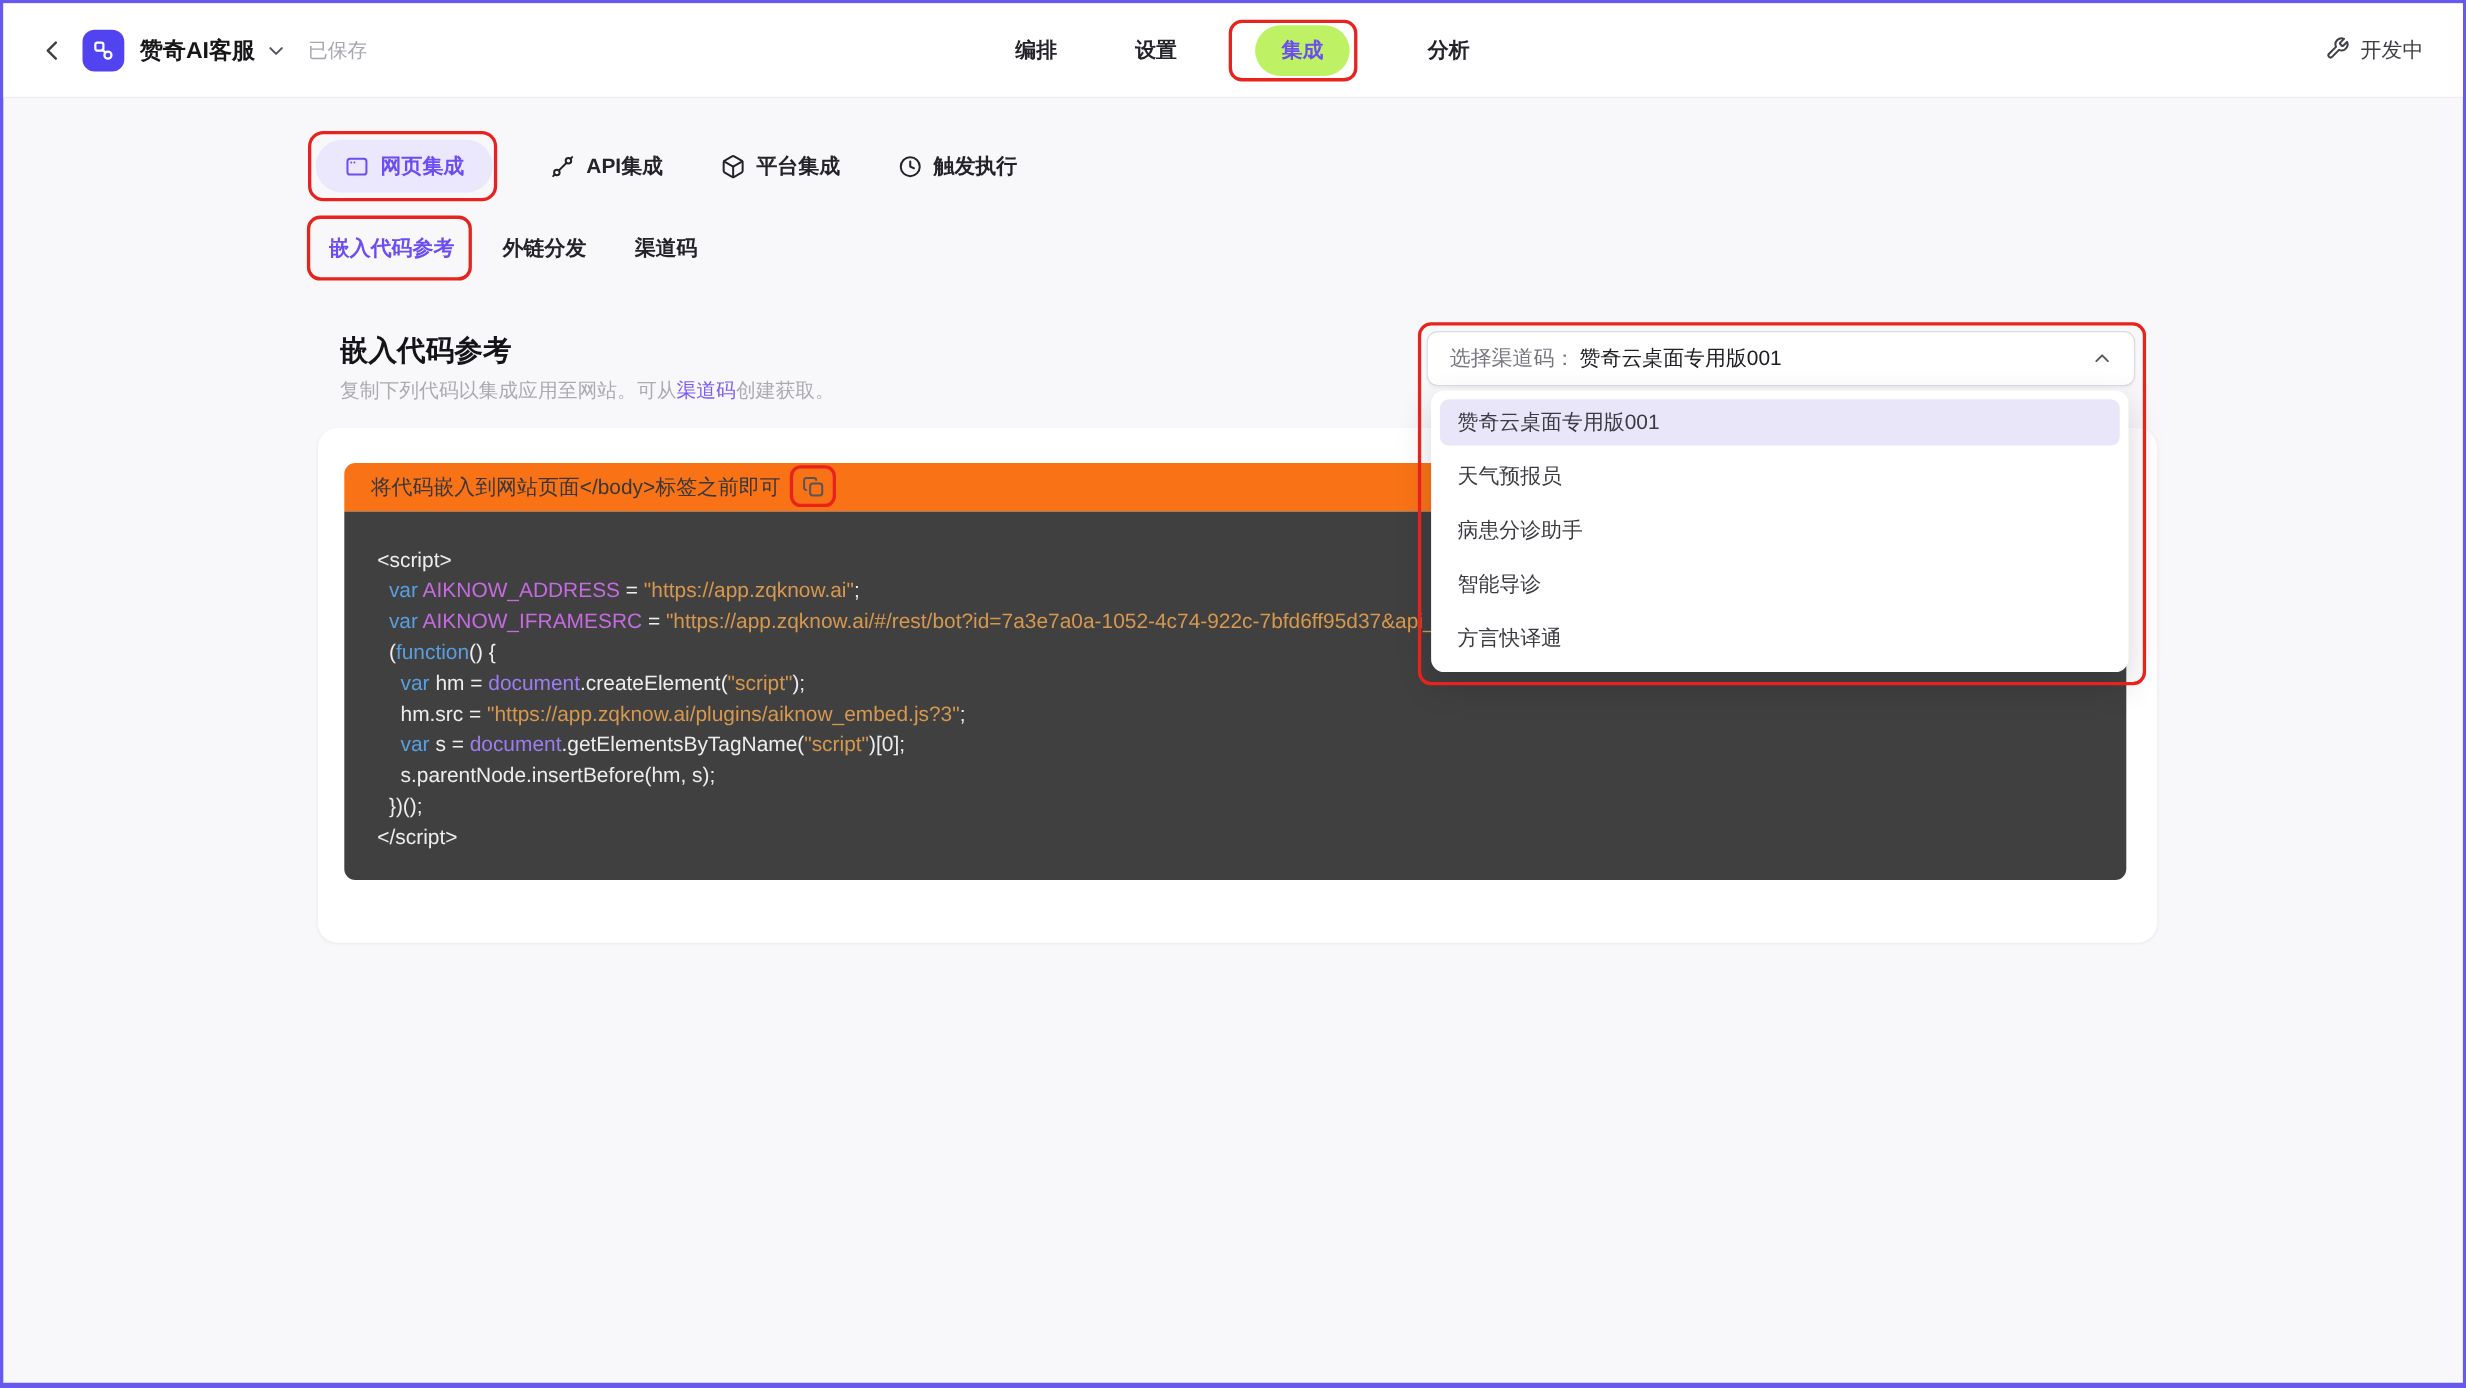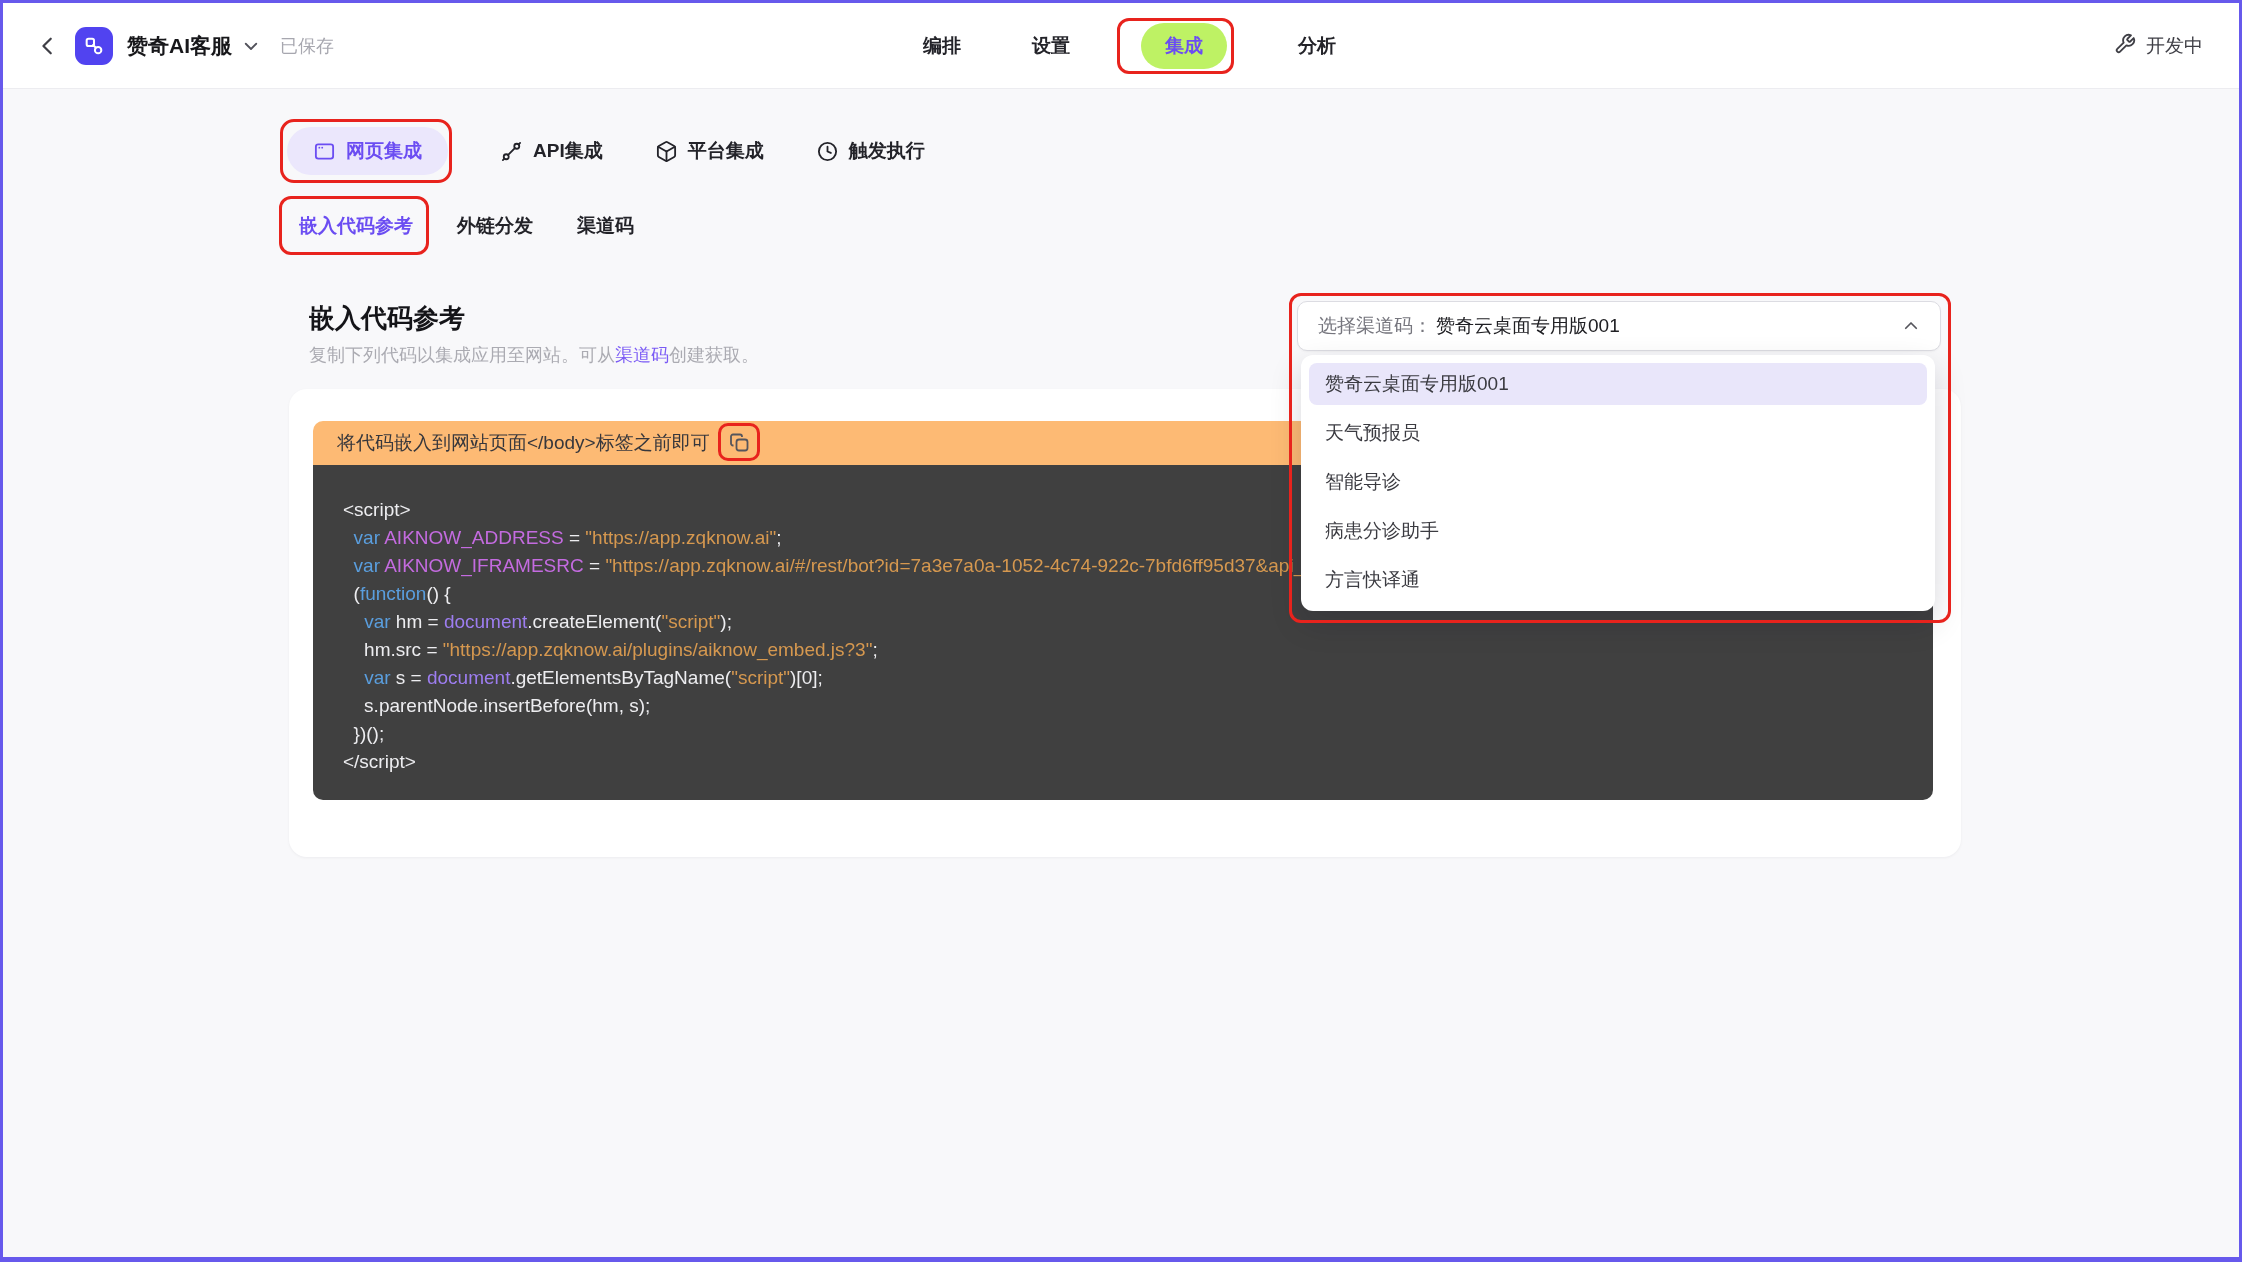--- a/index.html
+++ b/index.html
@@ -45,21 +45,21 @@
   
   .page-title { position:absolute; top:298px; left:306px; font-size:26px; font-weight:bold; color:#141418; z-index:5; }
   .page-desc { position:absolute; top:340px; left:306px; font-size:18px; color:#ababb2; z-index:5; }
   .page-desc .link { color:#7a5af5; cursor:pointer; }
   .card {
     position:absolute; left:286px; top:386px; width:1672px; height:468px;
     background:#ffffff; border-radius:18px; box-shadow:0 1px 3px rgba(20,20,40,.05); z-index:1;
   }
   .codewrap { position:absolute; left:24px; top:32px; width:1620px; }
   .code-header {
-    height:44px; background:#fdba74; border-radius:10px 10px 0 0;
+    height:44px; background:#f97316; border-radius:10px 10px 0 0;
     display:flex; align-items:center; padding-left:24px;
     font-size:19px; color:#37373c;
   }
   .copy-btn { position:relative; margin-left:18px; width:24px; height:24px; }
   .copy-annotation { left:-10px; right:-8px; top:-8px; bottom:-6px; border-radius:10px; }
   .code-area {
     height:335px; background:#404040; border-radius:0 0 10px 10px;
     padding:31px 0 0 30px; overflow:hidden;
     font-family:"Liberation Sans", sans-serif;
     font-size:19px; line-height:28px; color:#ededf0; white-space:pre;
@@ -211,19 +211,19 @@
   <div class="select-box">
     <span class="select-label">选择渠道码：</span>
     <span class="select-value">赞奇云桌面专用版001</span>
     <svg width="18" height="18" viewBox="0 0 24 24" fill="none" stroke="#55555c" stroke-width="2.3" stroke-linecap="round" stroke-linejoin="round">
         <polyline points="5 15 12 8 19 15"></polyline>
       </svg>
   </div>
   <div class="options-panel">
       <div class="option selected">赞奇云桌面专用版001</div>
       <div class="option">天气预报员</div>
+      <div class="option">病患分诊助手</div>
       <div class="option">智能导诊</div>
-      <div class="option">病患分诊助手</div>
       <div class="option">方言快译通</div>
     </div>
   <div class="annotation dropdown-annotation"></div>
 
 </div>
 
 </body></html>

